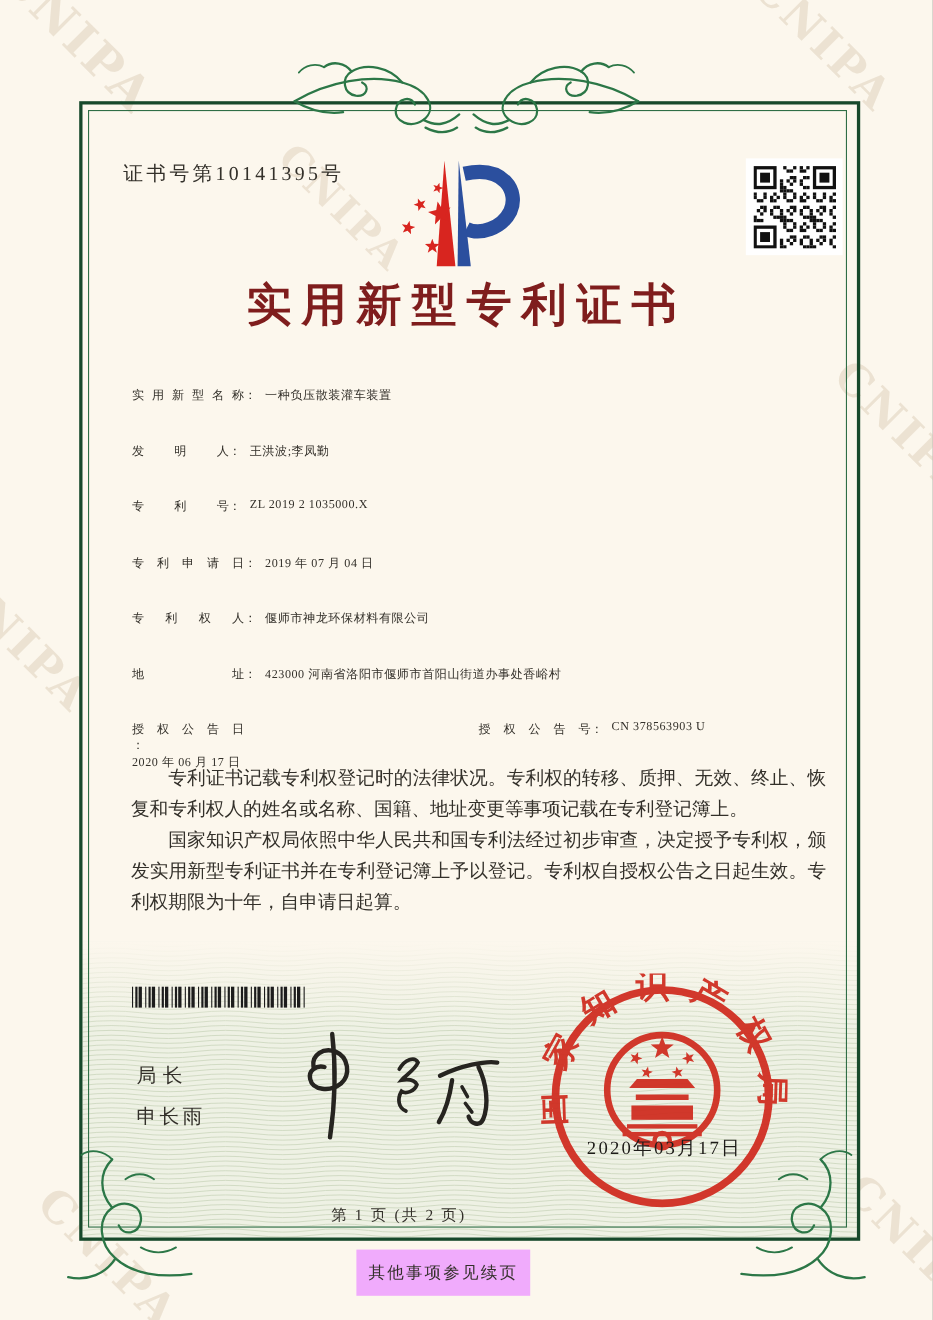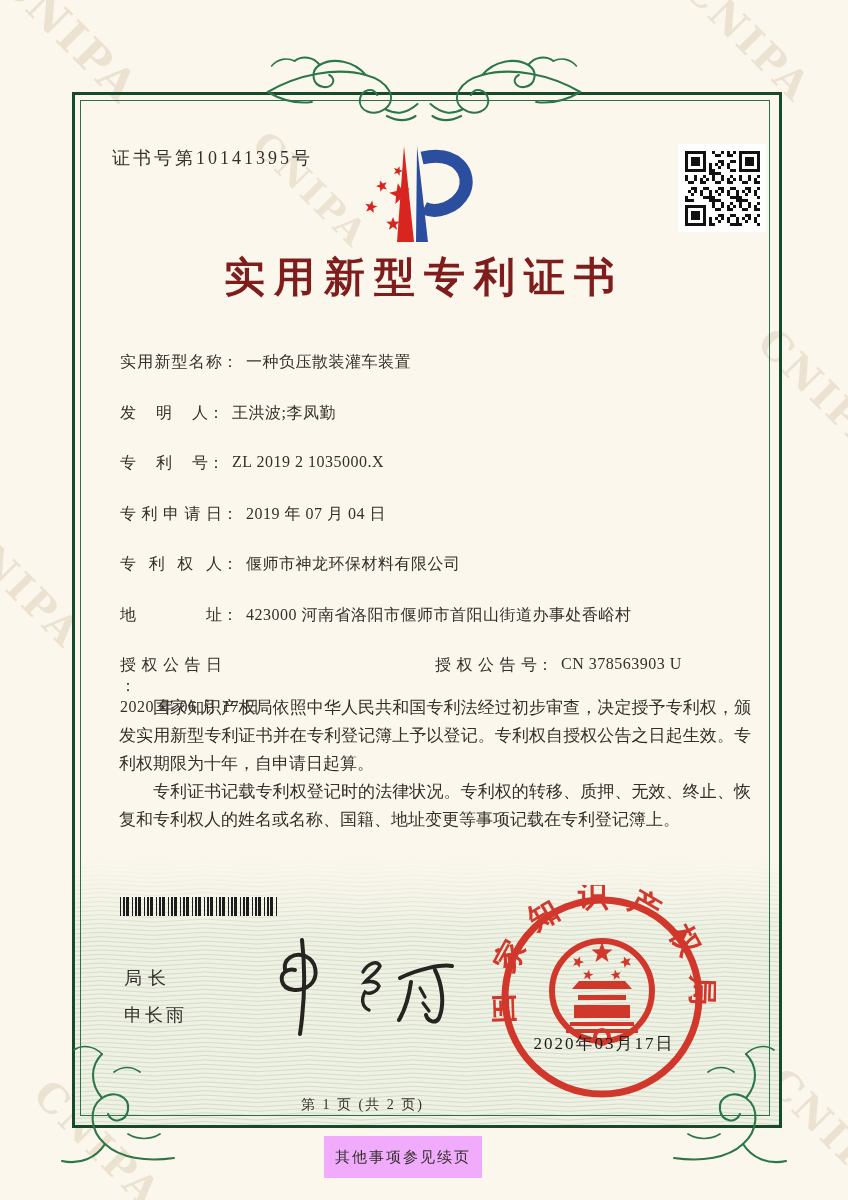--- a/index.html
+++ b/index.html
@@ -26,21 +26,21 @@
     border:1px solid #2f6e46;z-index:2;pointer-events:none;}
   .ornament{position:absolute;z-index:3;pointer-events:none;}
   
   .cert-no{position:absolute;left:112px;top:146px;font-size:18px;letter-spacing:3px;z-index:4;}
   .logo{position:absolute;left:360px;top:144px;z-index:4;}
   .qr-wrap{position:absolute;left:678px;top:144px;width:88px;height:88px;background:#fff;z-index:4;
     display:flex;align-items:center;justify-content:center;}
   .title{position:absolute;left:0;top:250px;width:848px;text-align:center;
     font-size:41px;font-weight:bold;letter-spacing:9px;color:#7f1d1d;z-index:4;}
   
-  .fields{position:absolute;left:120px;top:352px;width:630px;z-index:4;font-size:16px;}
+  .fields{position:absolute;left:120px;top:352px;width:630px;z-index:4;font-size:11px;}
   .f-row{height:50.5px;display:flex;align-items:flex-start;}
   .f-pair{display:flex;}
   .f-pair.first{width:315px;flex-direction:column;}
   .f-label{display:inline-block;width:102px;text-align:justify;text-align-last:justify;}
   .f-label.wide{width:88px;}
   .f-colon{margin-right:8px;}
   .f-value{letter-spacing:0.5px;}
   
   .body-text{position:absolute;left:119px;top:694px;width:632px;z-index:4;
     font-size:17px;line-height:28px;text-align:justify;}
@@ -409,22 +409,22 @@
       </span>
       <span class="f-pair">
         <span class="f-label">授权公告号</span>
           <span class="f-colon">：</span>
         <span class="f-value">CN 378563903 U</span>
       </span>
     </div>
   </div>
 
   <div class="body-text">
+    <p>专利证书记载专利权登记时的法律状况。专利权的转移、质押、无效、终止、恢复和专利权人的姓名或名称、国籍、地址变更等事项记载在专利登记簿上。</p>
     <p>国家知识产权局依照中华人民共和国专利法经过初步审查，决定授予专利权，颁发实用新型专利证书并在专利登记簿上予以登记。专利权自授权公告之日起生效。专利权期限为十年，自申请日起算。</p>
-    <p>专利证书记载专利权登记时的法律状况。专利权的转移、质押、无效、终止、恢复和专利权人的姓名或名称、国籍、地址变更等事项记载在专利登记簿上。</p>
   </div>
 
   <div class="barcode" id="barcode">
       <div class="bar" style="width: 1px; margin-right: 2px;"></div>
       <div class="bar" style="width: 2px; margin-right: 1px;"></div>
       <div class="bar" style="width: 3px; margin-right: 3px;"></div>
       <div class="bar" style="width: 1px; margin-right: 2px;"></div>
       <div class="bar" style="width: 2px; margin-right: 1px;"></div>
       <div class="bar" style="width: 3px; margin-right: 3px;"></div>
       <div class="bar" style="width: 1px; margin-right: 2px;"></div>

